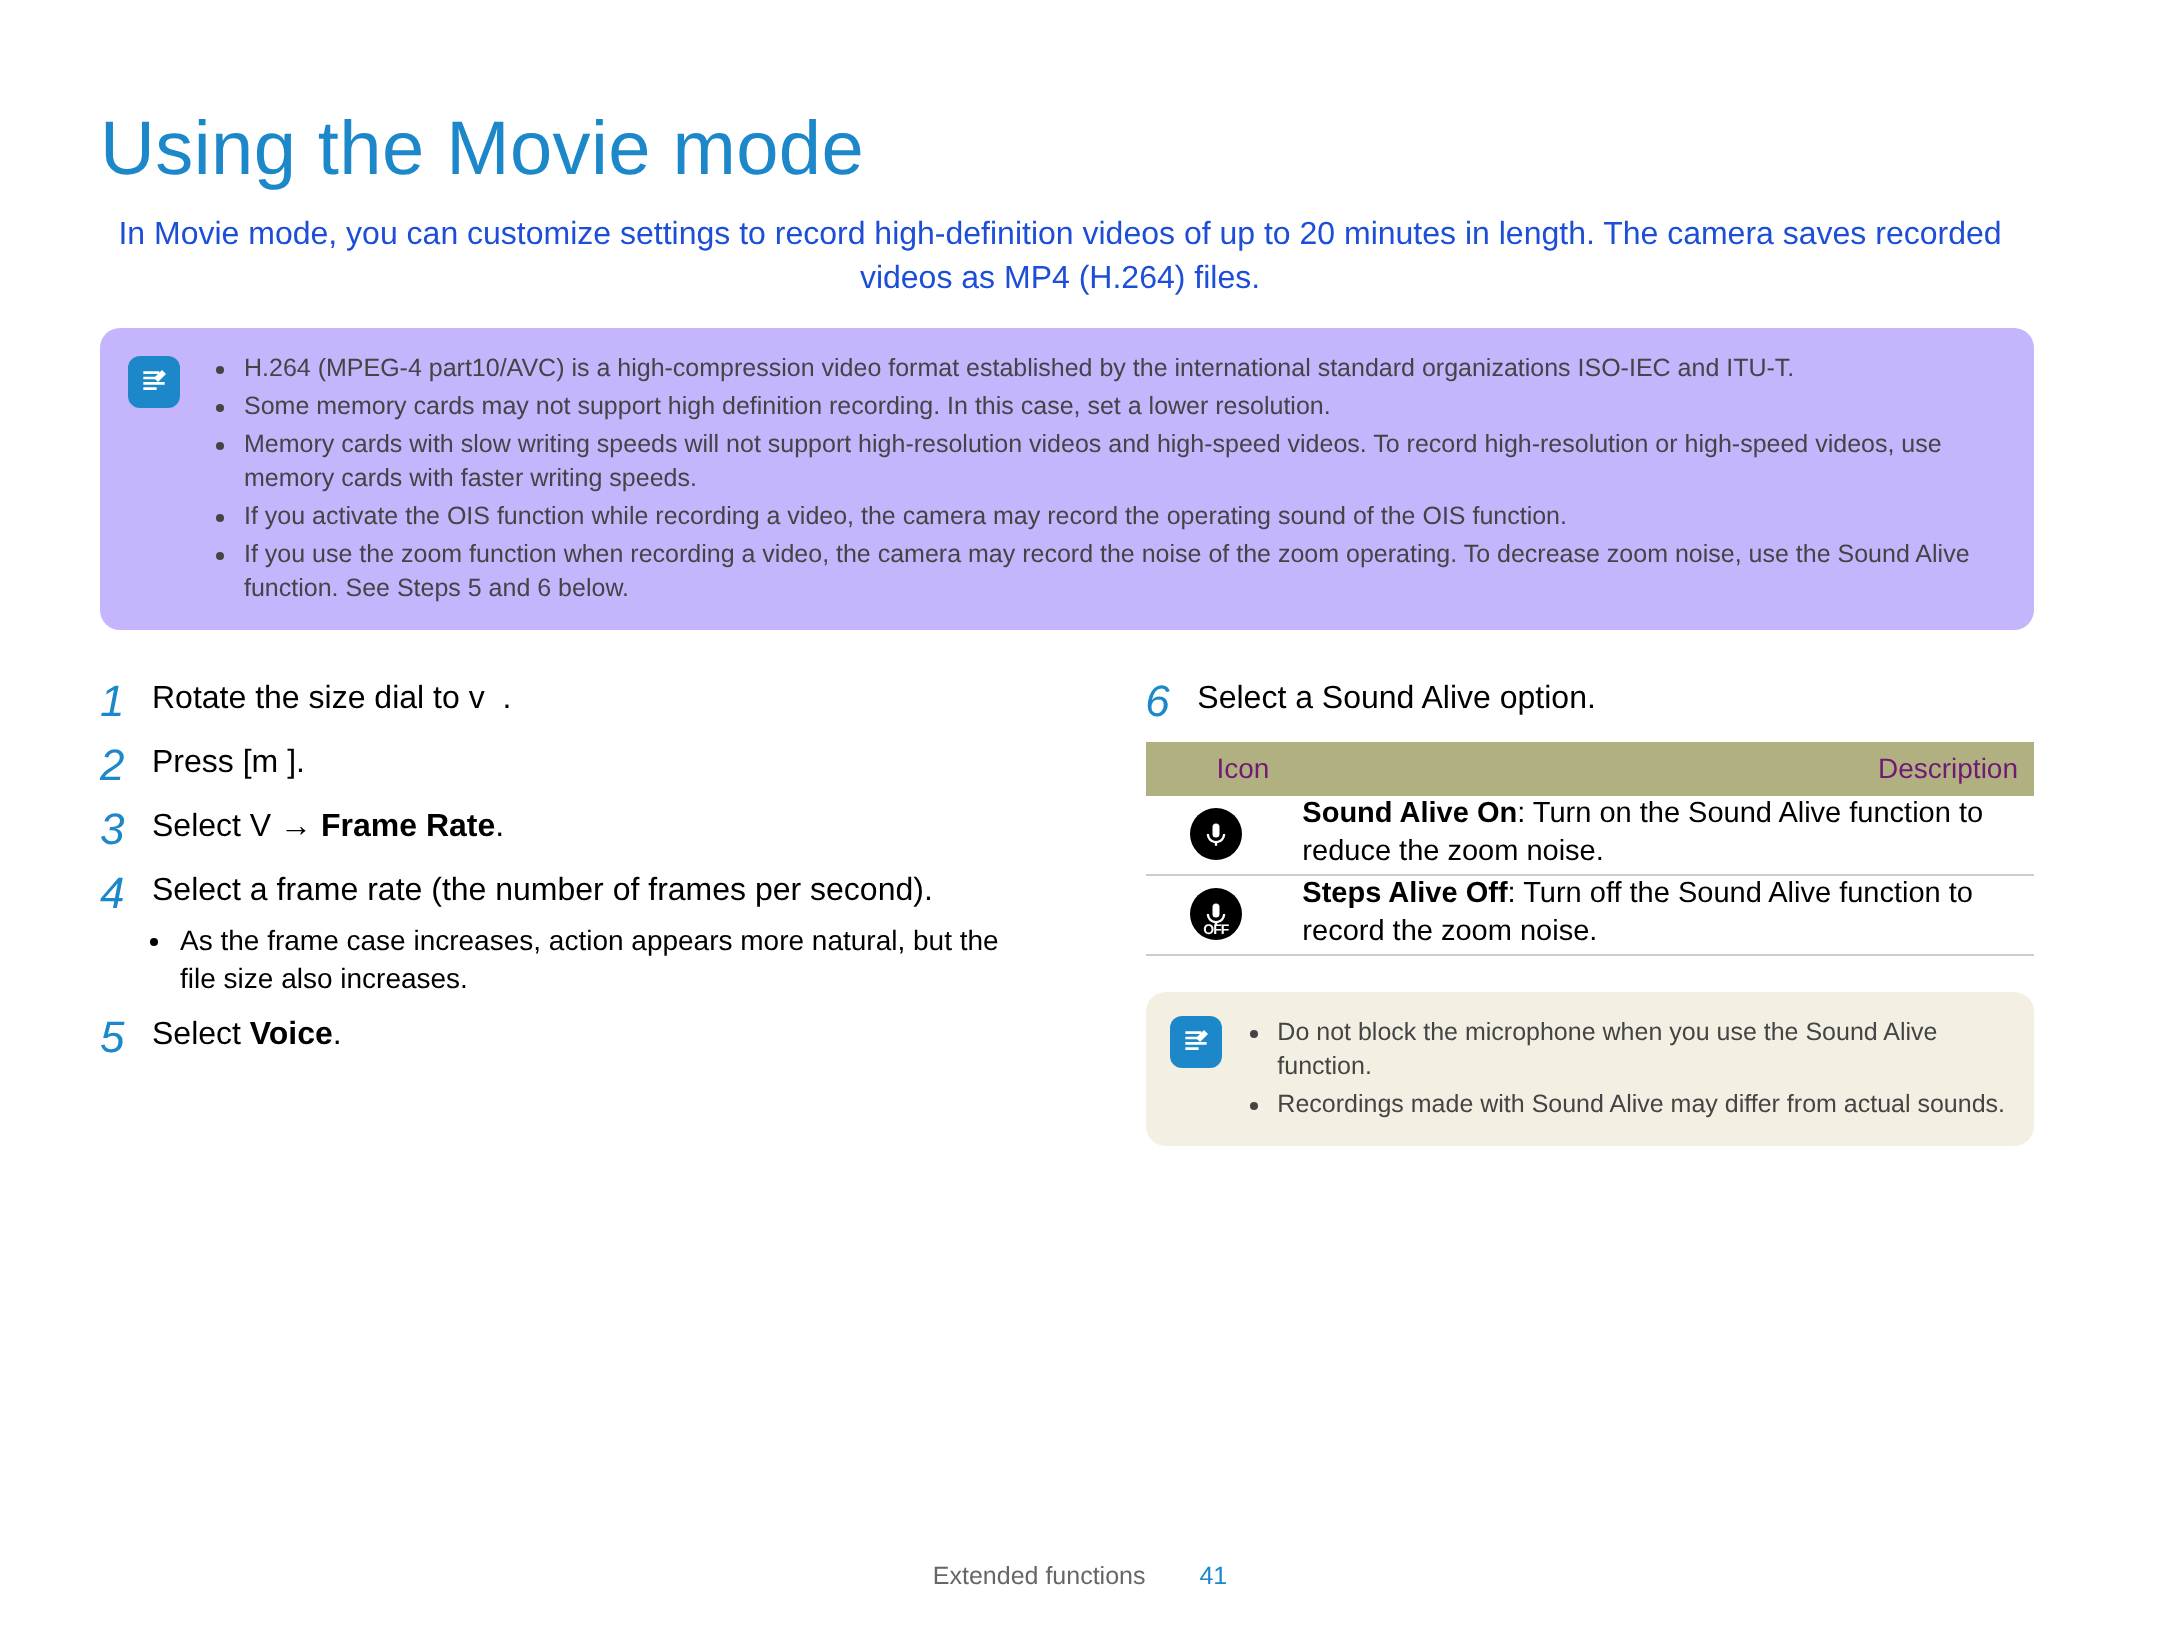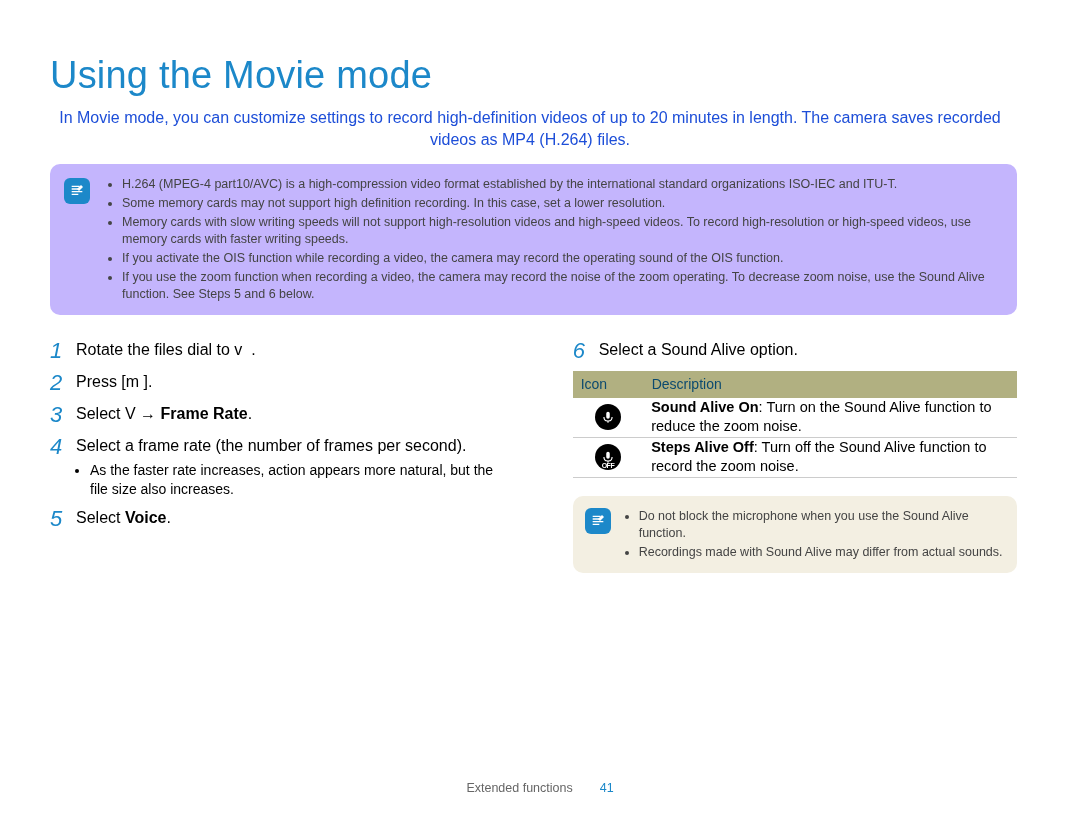--- a/index.html
+++ b/index.html
@@ -97,23 +97,23 @@
   .arrow { font-family: Arial; }
 
   table.desc {
     width: 100%;
     border-collapse: collapse;
     font-size: 14.5px;
     margin-top: 6px;
   }
   table.desc th {
     background: #b1b081;
-    color: #0c4a6e;
+    color: #701a75;
     font-weight: 400;
-    text-align: left;
+    text-align: right;
     padding: 4px 8px;
     font-size: 14px;
   }
   table.desc th:first-child { border-right: 1px solid #b1b081; width: 54px; }
   table.desc th + th { border-left: 1px solid #fff; }
   table.desc td {
     padding: 0 8px;
     vertical-align: middle;
     border-bottom: 1px solid #ccc;
   }
@@ -202,21 +202,21 @@
     </ul>
   </div>
 
   <div class="columns">
 
     <div class="col-left">
 
       <div class="step">
         <div class="num"><i>1</i></div>
         <div class="body">
-          <span>Rotate the files dial to </span><span class="glyph">v</span>&nbsp;&nbsp;<span>.</span>
+          <span>Rotate the size dial to </span><span class="glyph">v</span>&nbsp;&nbsp;<span>.</span>
         </div>
       </div>
 
       <div class="step">
         <div class="num"><i>2</i></div>
         <div class="body">
           <span>Press [</span><span class="glyph">m</span><span>       </span><span>].</span>
         </div>
       </div>
 
@@ -225,21 +225,21 @@
         <div class="body">
           <span>Select </span><span class="glyph">V</span><span>   </span><span class="arrow">→ </span><b>Frame Rate</b><span>.</span>
         </div>
       </div>
 
       <div class="step">
         <div class="num"><i>4</i></div>
         <div class="body">
           <span>Select a frame rate (the number of frames per second).</span>
           <ul class="subbullet">
-            <li>As the faster rate increases, action appears more natural, but the file size also increases.</li>
+            <li>As the frame case increases, action appears more natural, but the file size also increases.</li>
           </ul>
         </div>
       </div>
 
       <div class="step">
         <div class="num"><i>5</i></div>
         <div class="body">
           <span>Select </span><b>Voice</b><span>.</span>
         </div>
       </div>

